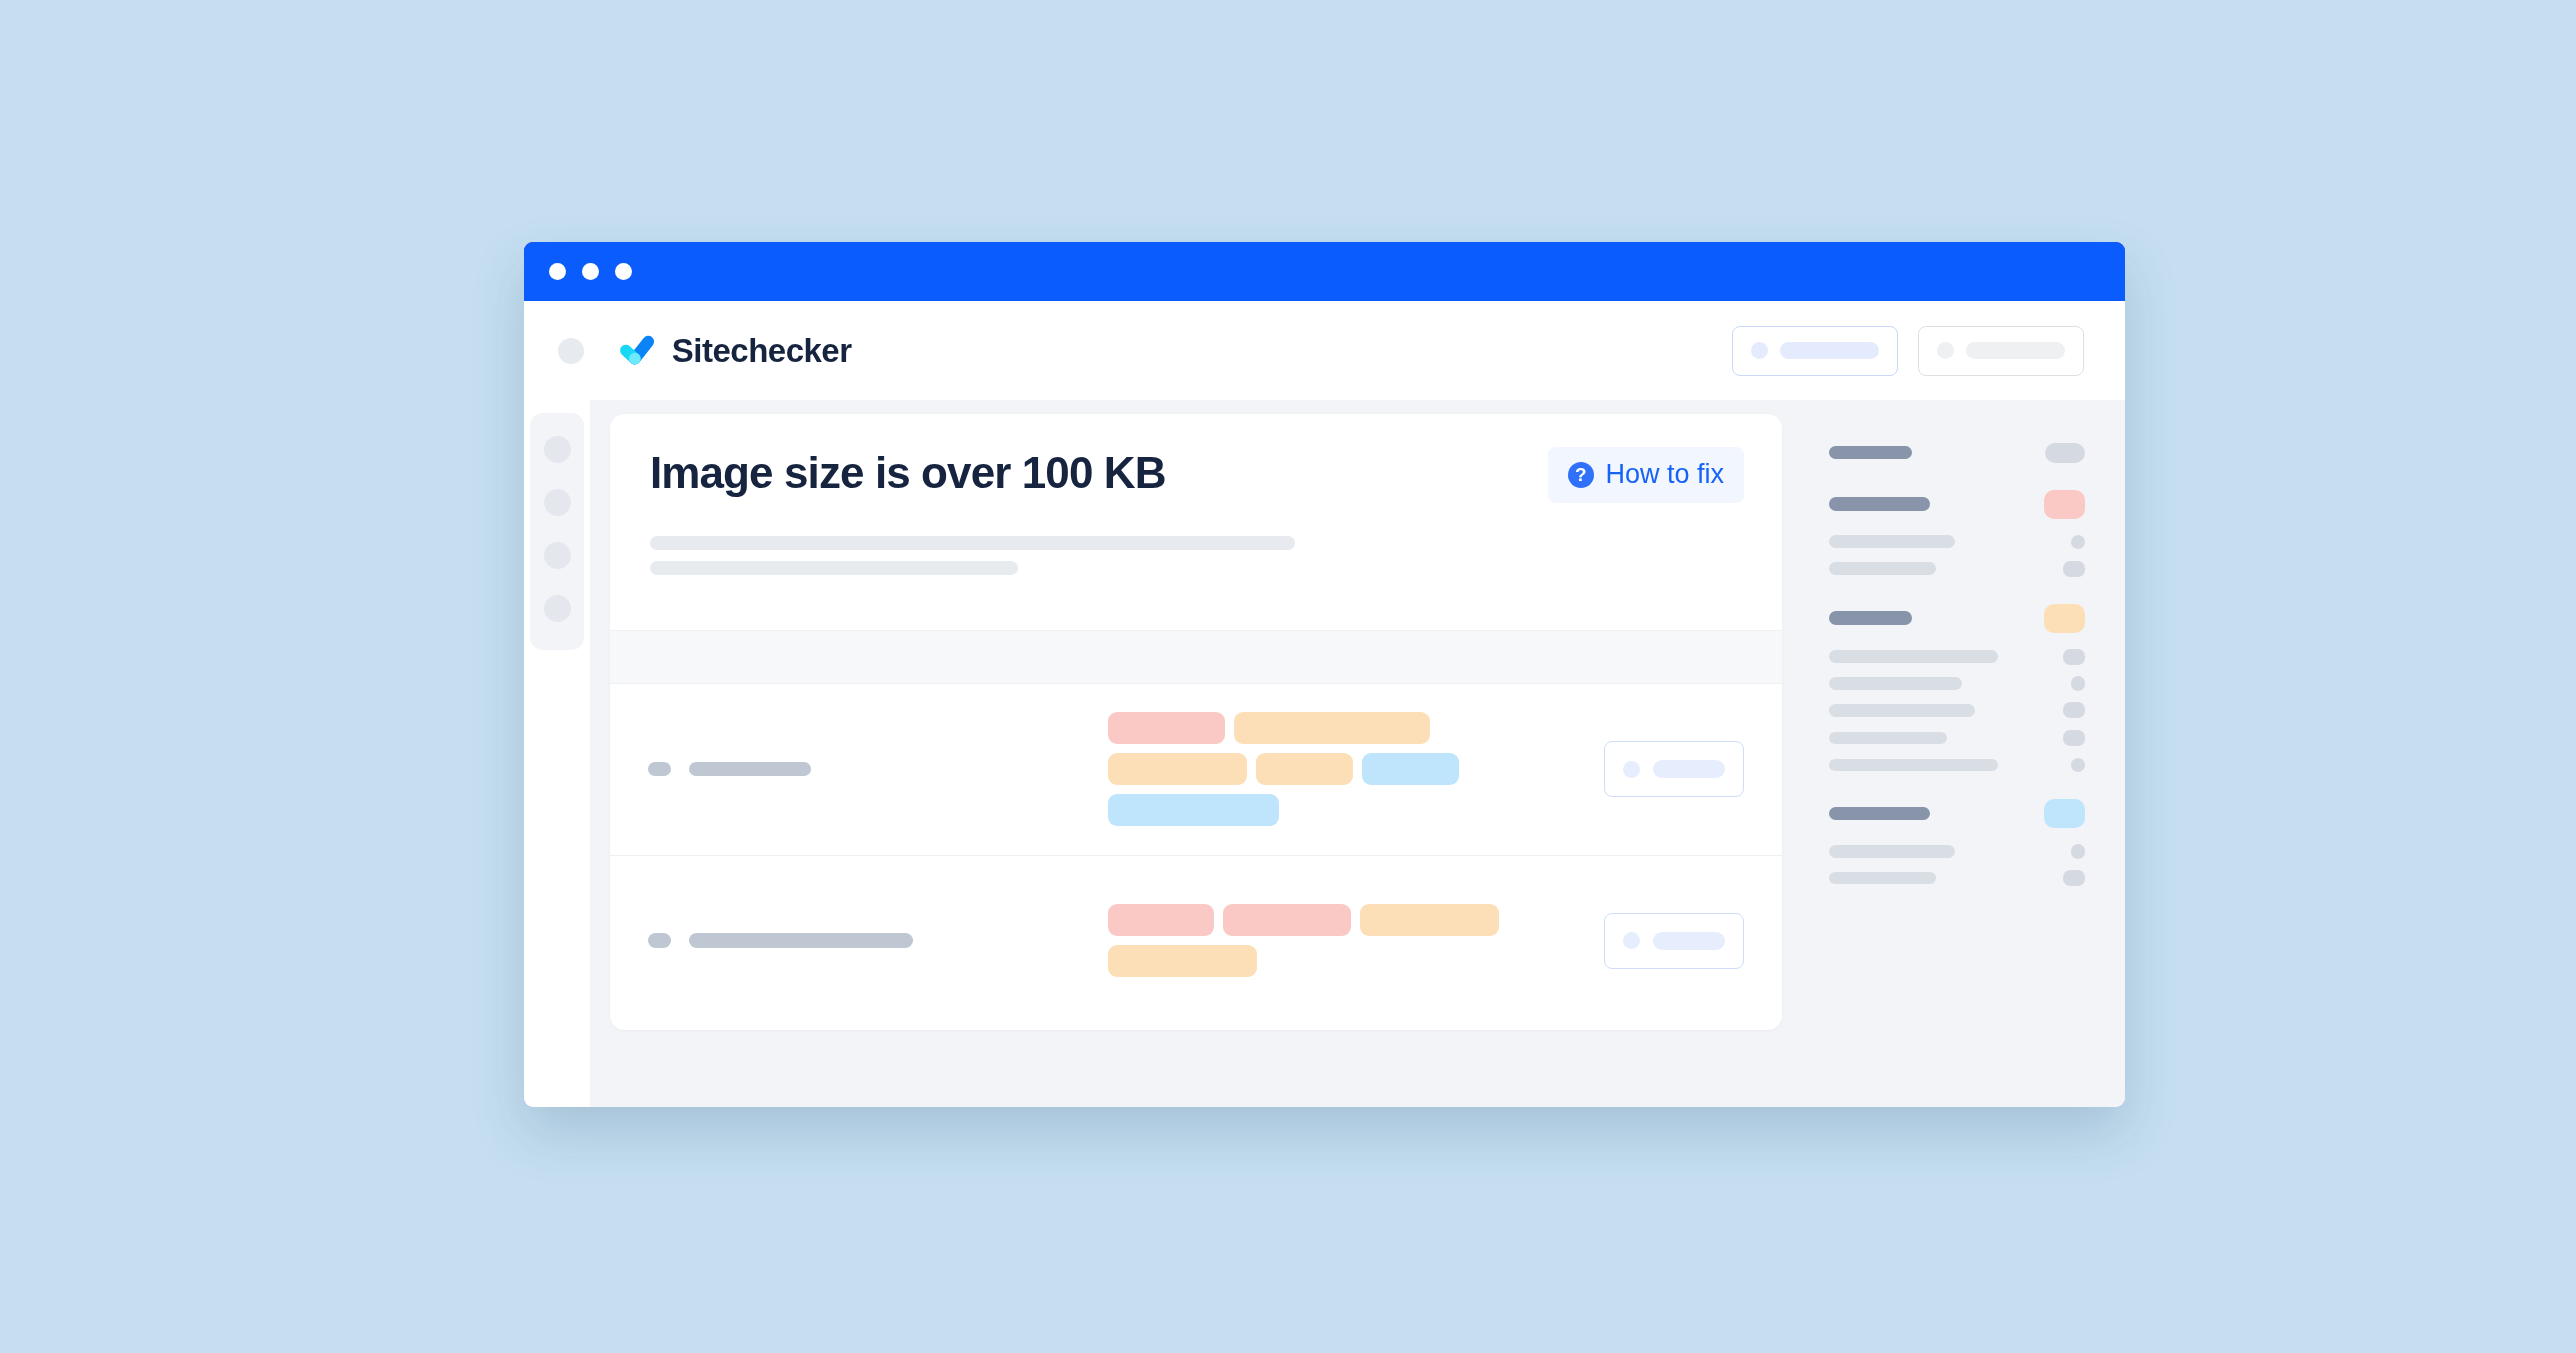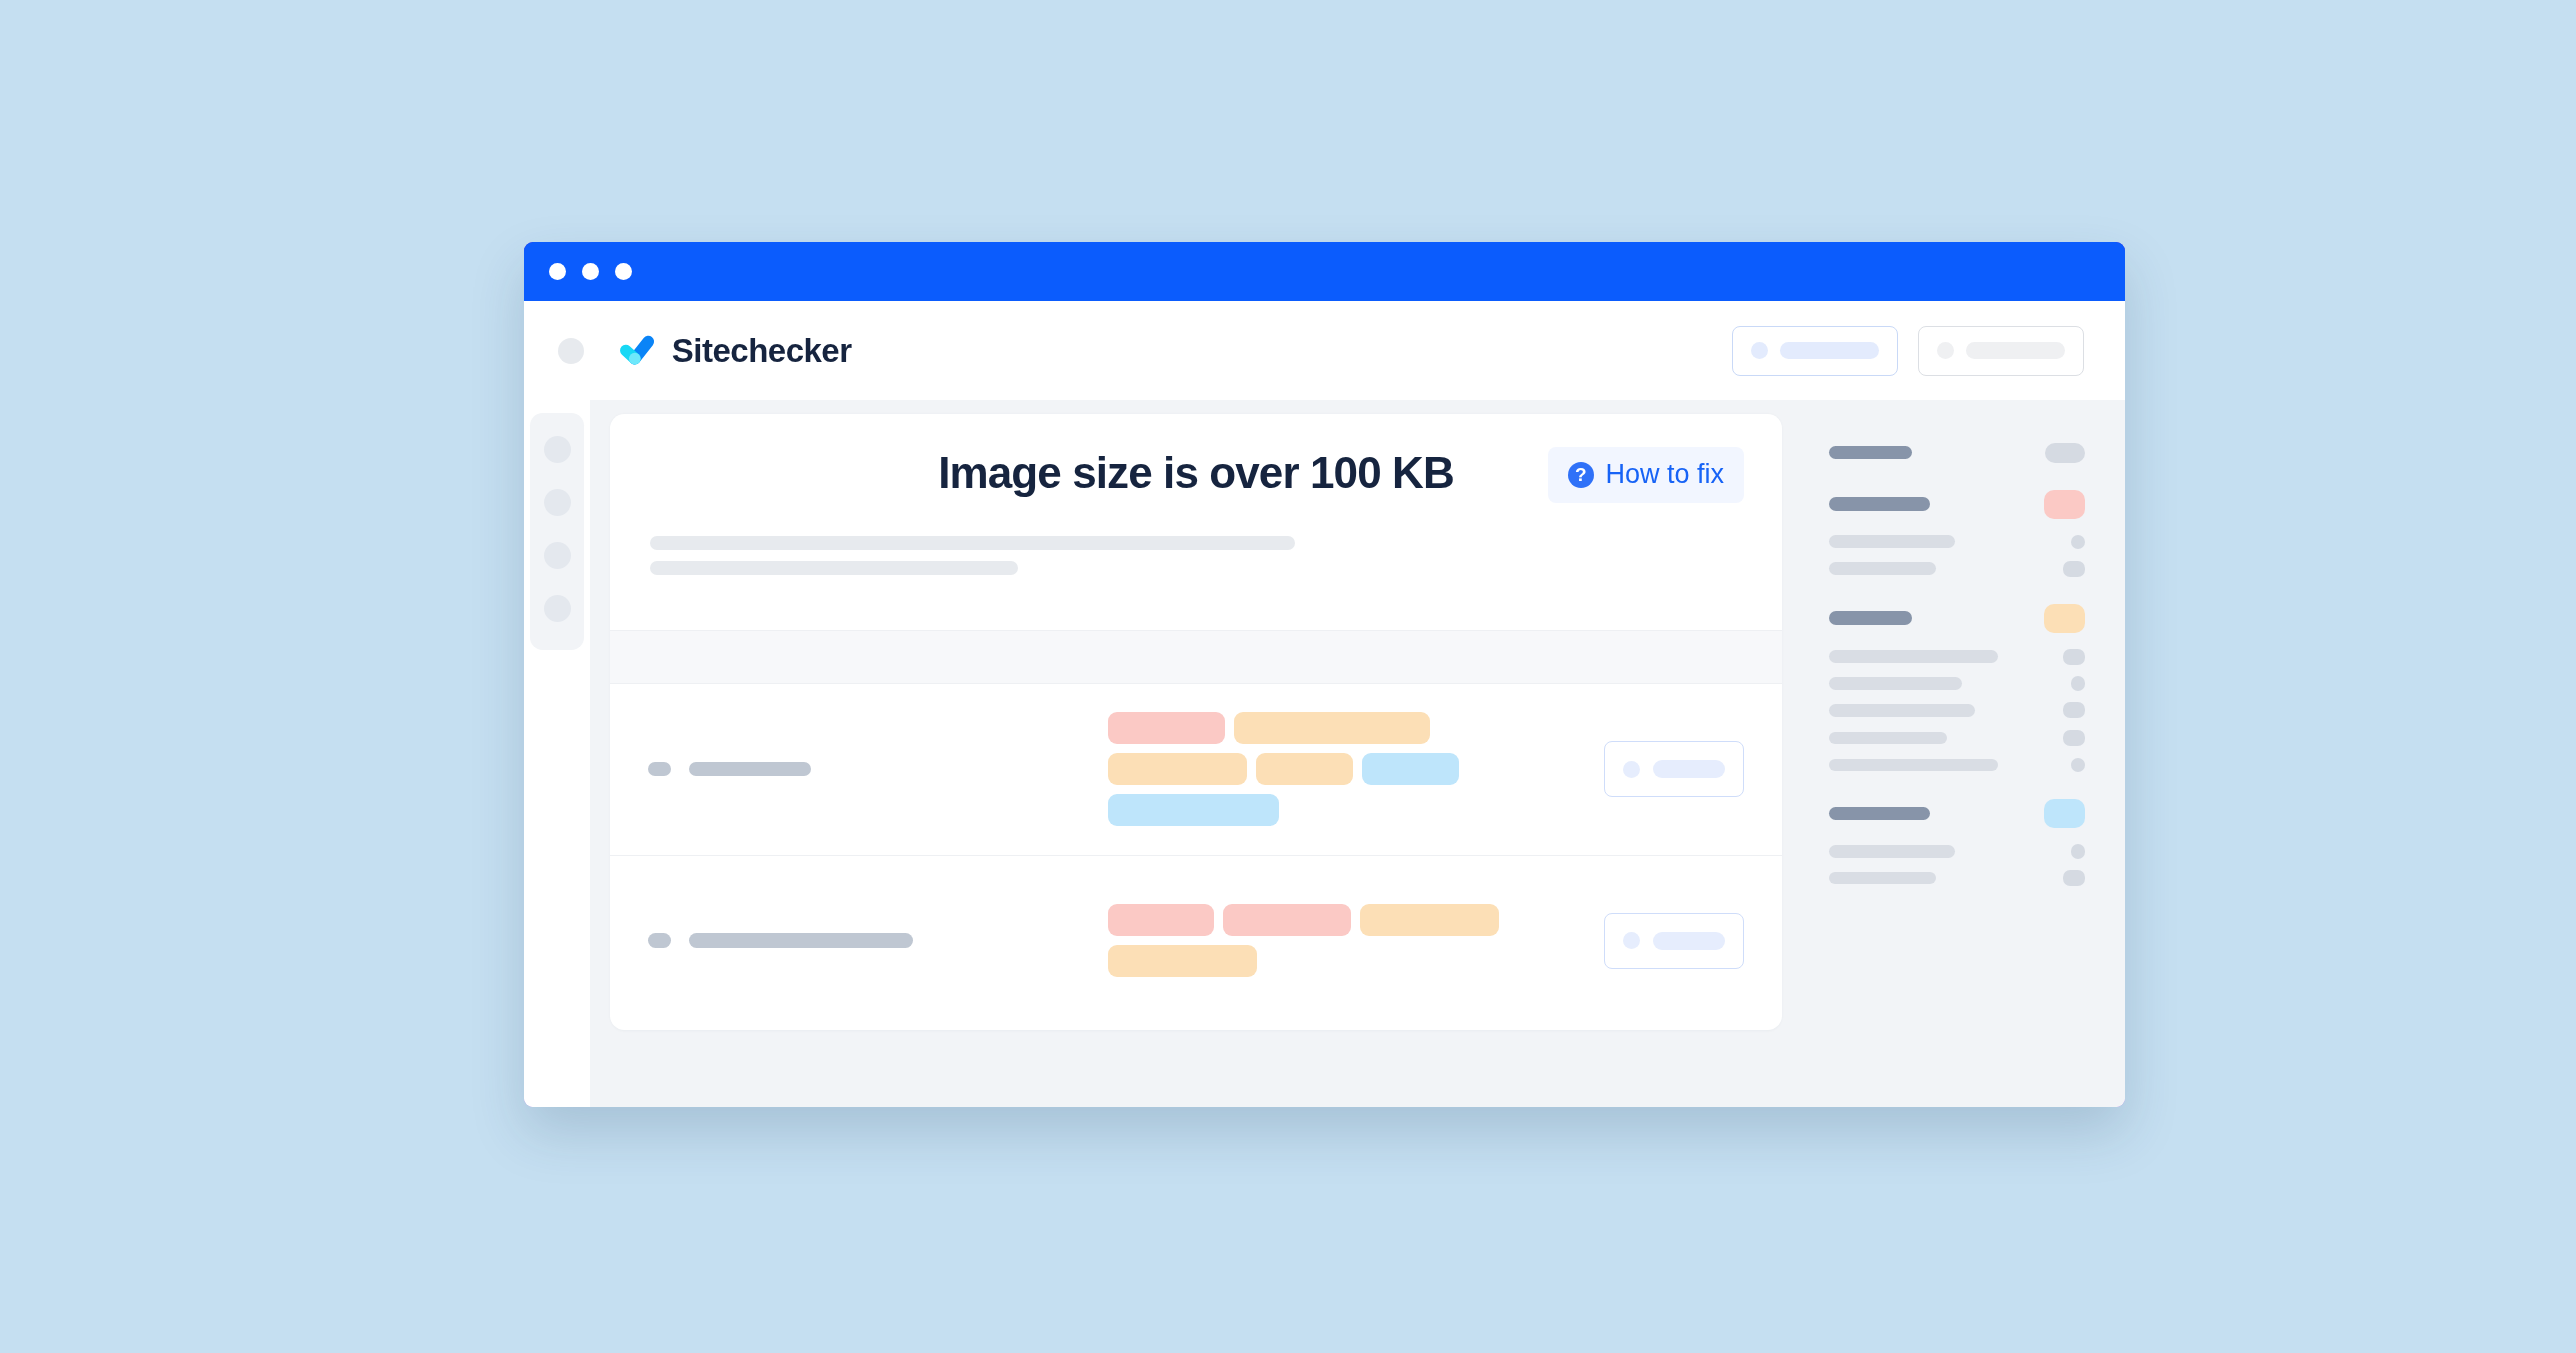--- a/index.html
+++ b/index.html
@@ -112,21 +112,20 @@
     background: #e3ebfd; flex: 1 1 auto;
   }
   .skel-btn.gray .s-dot, .skel-btn.gray .s-bar { background: #eff0f2; }
 
   
   .appbody {
     flex: 1 1 auto;
     display: flex;
     min-height: 0;
     background: #ffffff;
-    text-align: center;
   }
 
   
   .rail-col {
     flex: 0 0 66px;
     background: #ffffff;
     padding-top: 12.6px;
     display: flex;
     justify-content: center;
   }

